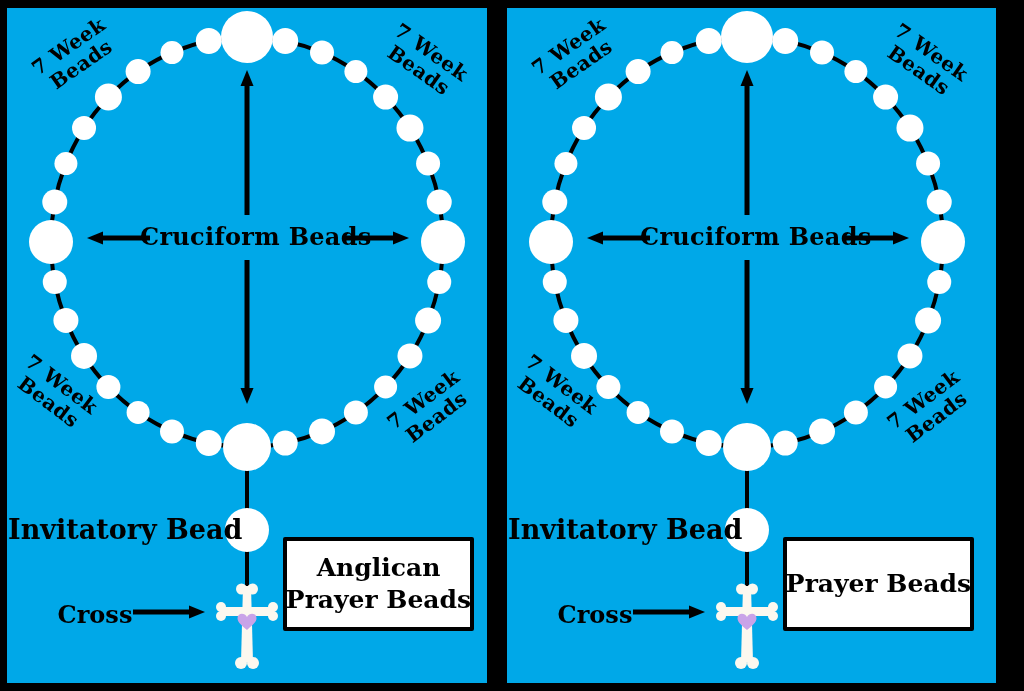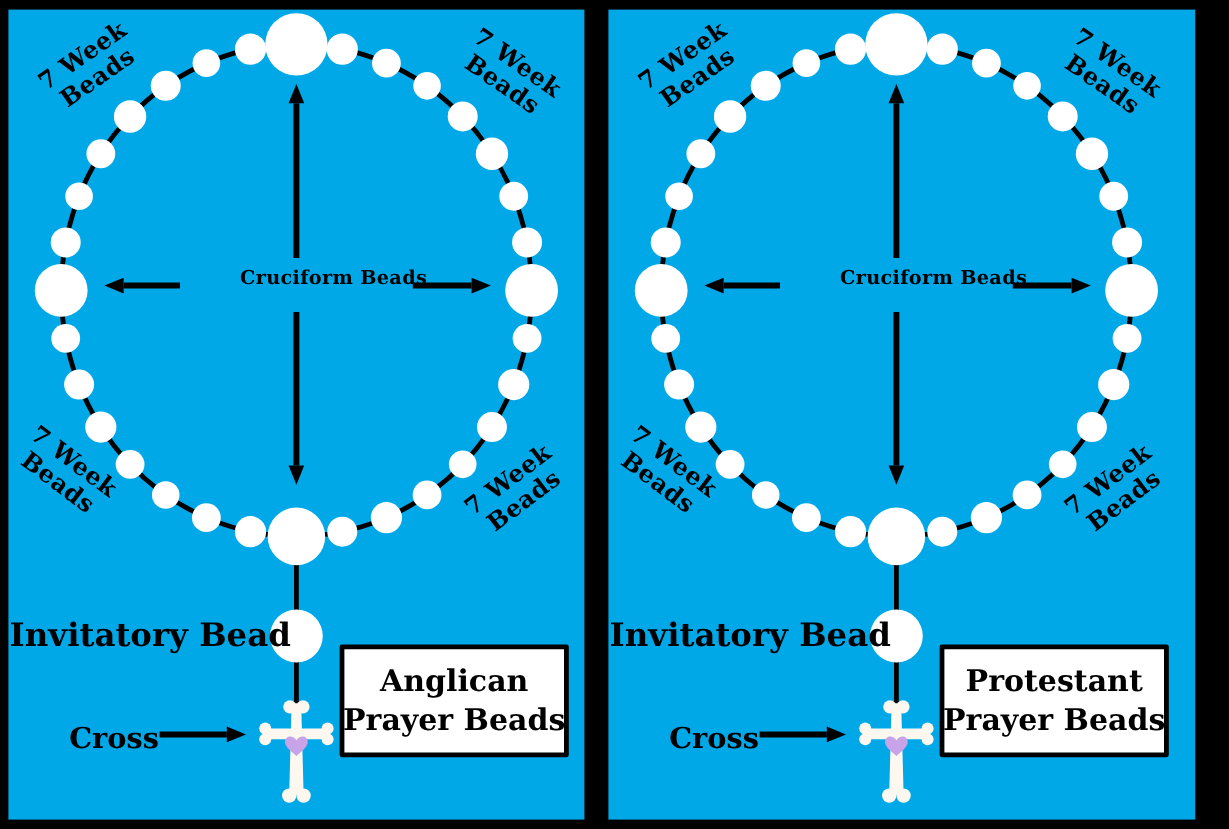--- a/index.html
+++ b/index.html
@@ -20,21 +20,21 @@
     position:absolute; color:#000; font-weight:bold; text-align:center;
     -webkit-user-select:none; user-select:none; white-space:nowrap;
   }
   .wk { width:110px; font-size:20px; line-height:1.12; letter-spacing:0.5px; }
   .wk span { display:block; }
   .wk-tl { left:13px;  top:25px;  transform:rotate(-35deg); }
   .wk-tr { left:363px; top:31px;  transform:rotate(35deg);  }
   .wk-bl { left:-7px;  top:363px; transform:rotate(37deg);  }
   .wk-br { left:368px; top:378px; transform:rotate(-37deg); }
 
-  .cruciform-label  { left:133px; top:214px; width:220px; font-size:16px; letter-spacing:0.3px;margin-left:28px; }
+  .cruciform-label  { left:133px; top:214px; width:220px; font-size:24px; letter-spacing:0.3px; }
   .invitatory-label { left:1px;  top:506px; width:200px; font-size:27px; }
   .cross-label      { left:28px;  top:592px; width:120px; font-size:24px; }
 
   .title-box {
     position:absolute; left:276px; top:529px; width:183px; height:86px;
     background:#fff; border:4px solid #000; border-radius:2px;
     display:flex; flex-direction:column; justify-content:center; align-items:center;
     font-weight:bold; font-size:25px; line-height:1.3; color:#000; text-align:center;
     white-space:nowrap;
   }
@@ -208,16 +208,15 @@
   <div class="lbl wk wk-br">
     <span>7 Week</span>
     <span>Beads</span>
   </div>
 
   <div class="lbl cruciform-label">Cruciform Beads</div>
   <div class="lbl invitatory-label">Invitatory Bead</div>
   <div class="lbl cross-label">Cross</div>
 
   <div class="title-box" style="background: rgb(255, 255, 255); border-color: rgb(0, 0, 0);">
-    <span>Protestant</span>
     <span>Prayer Beads</span>
   </div>
 </div>
 
 </body></html>

